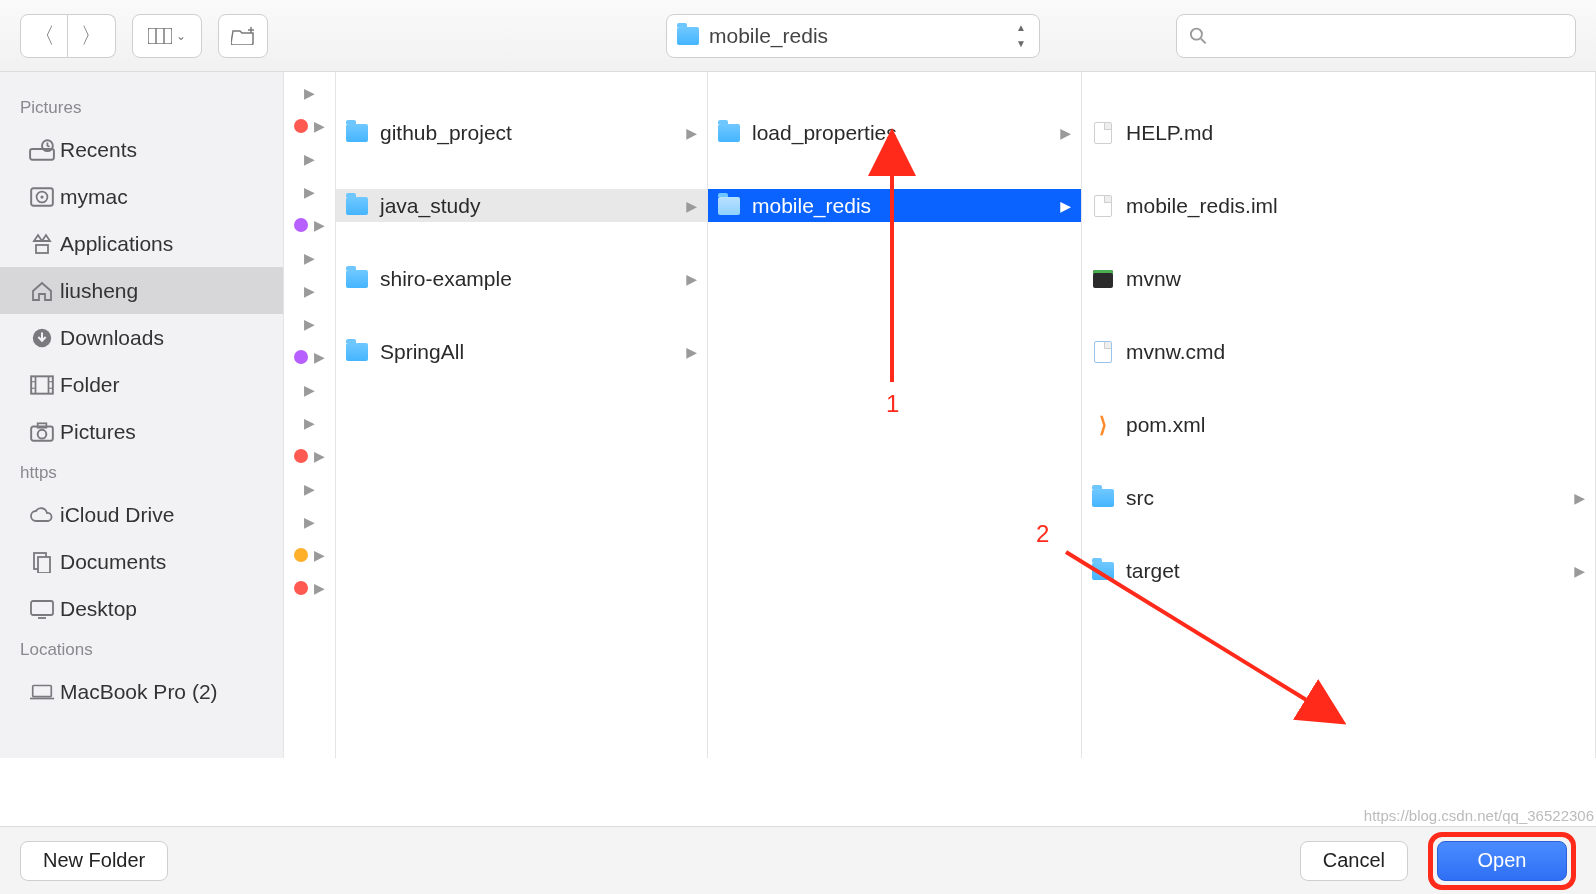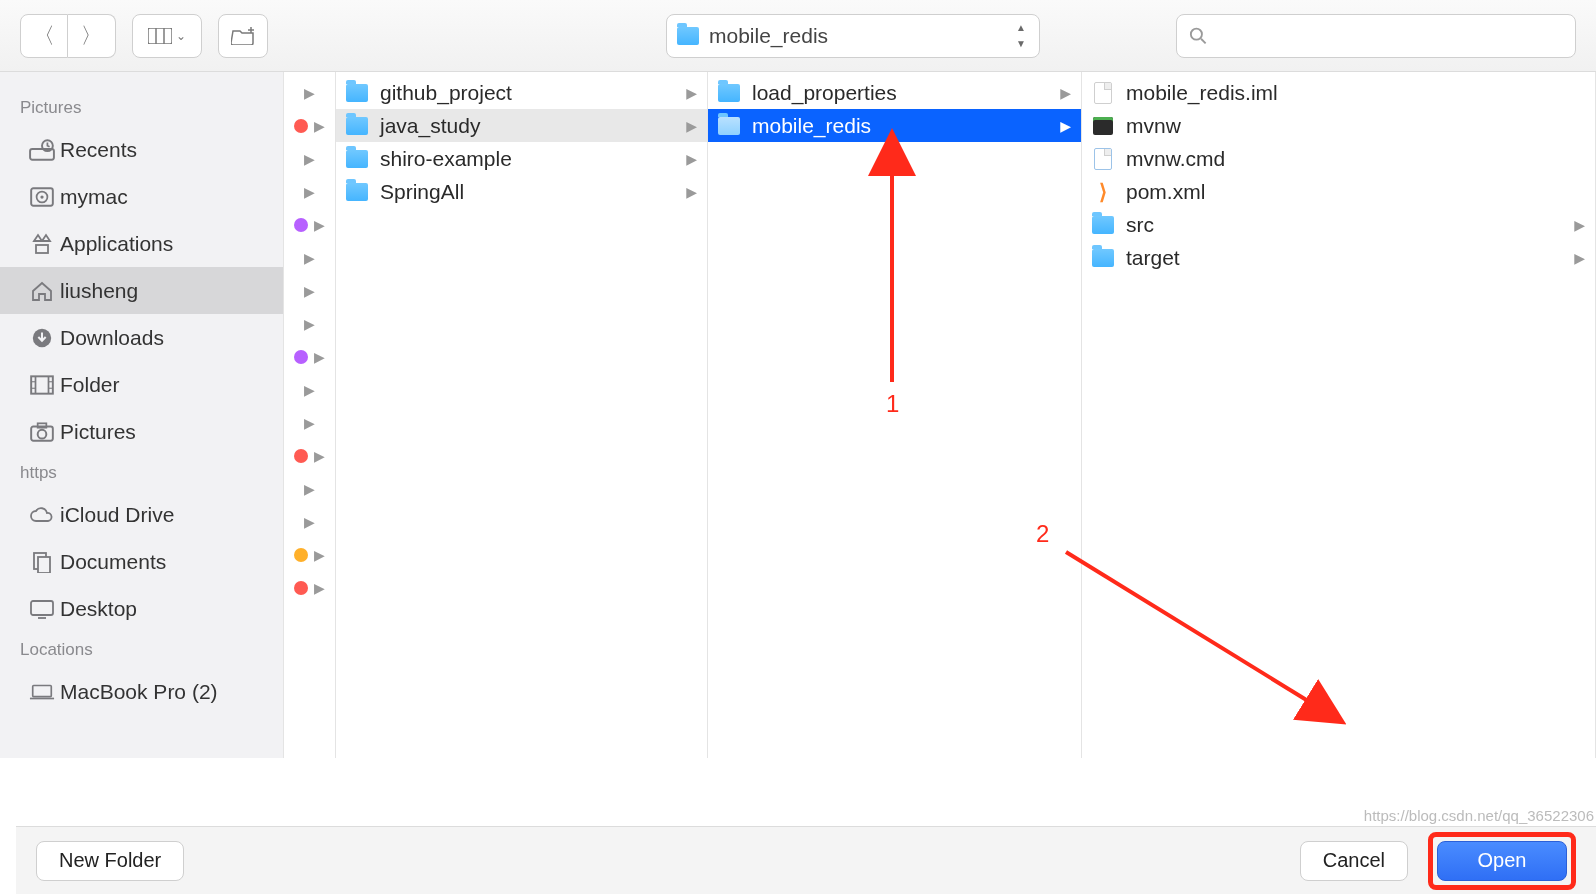--- a/index.html
+++ b/index.html
@@ -136,20 +136,21 @@
   .col1 { width: 372px; }
   .col2 { width: 374px; }
   .col3 { flex: 1; }
   .row {
     display: flex; align-items: center;
     height: 33px;
     padding: 0 10px;
     gap: 12px;
     color: #2a2a2a;
     position: relative;
+    margin-top: 40px;
   }
   .row .file-icon {
     width: 22px; height: 20px; flex: 0 0 22px;
     display: flex; align-items: center; justify-content: center;
   }
   .row .caret {
     margin-left: auto; color: #9a9a9a; font-size: 14px;
   }
   .row.active-path { background: #e8e8e8; }
   .row.selected { background: #0a63ff; color: #fff; }
@@ -168,21 +169,21 @@
     border-left:1px solid #cfcfcf; border-bottom:1px solid #cfcfcf;
   }
   .term-icon {
     width: 20px; height: 18px; background:#2b2b2b; border-radius:2px;
     box-shadow: inset 0 3px 0 #4caf50;
   }
   .xml-icon { width:18px; display:flex; justify-content:center; color:#ff8a2a; font-weight:bold; }
   
   .bottombar {
     position: absolute;
-    left: 16px; right: 0; bottom: 0;
+    left: 0; right: 0; bottom: 0;
     height: 68px;
     background: #f4f4f4;
     border-top: 1px solid #dcdcdc;
     display: flex; align-items: center;
     padding: 0 20px;
   }
   .btn {
     height: 40px;
     padding: 0 22px;
     border-radius: 8px;
@@ -192,21 +193,21 @@
     display: flex; align-items: center; justify-content: center;
   }
   .btn.primary {
     background: linear-gradient(#4a8cff,#2f6ff5);
     color: #fff; border: 1px solid #2b60d8;
     min-width: 130px;
   }
   .bottombar .right { margin-left: auto; display:flex; gap: 20px; align-items:center;text-align:right; }
   .open-wrap {
     border: 5px solid #ff2a1a;
-    border-radius: 8px;
+    border-radius: 14px;
     padding: 4px;
   }
   
   .annot { position: absolute; left: 0; top: 0; width: 100%; height: 100%; pointer-events: none; }
   .annot text { fill: #ff2a1a; font-size: 24px; }
   .watermark {
     position: absolute;
     right: 2px; bottom: 70px;
     font-size: 15px;
     color: rgba(120,120,120,0.5);
@@ -474,20 +475,26 @@
           </span>
           <span>mobile_redis</span>
           <span class="caret">▶</span>
         </div>
       </div>
     <div class="col col3" id="col3">
         <div class="row">
           <span class="file-icon">
             <span class="doc-icon"></span>
           </span>
+          <span>HELP.md</span>
+        </div>
+        <div class="row">
+          <span class="file-icon">
+            <span class="doc-icon"></span>
+          </span>
           <span>mobile_redis.iml</span>
         </div>
         <div class="row">
           <span class="file-icon">
             <span class="term-icon"></span>
           </span>
           <span>mvnw</span>
         </div>
         <div class="row">
           <span class="file-icon">

